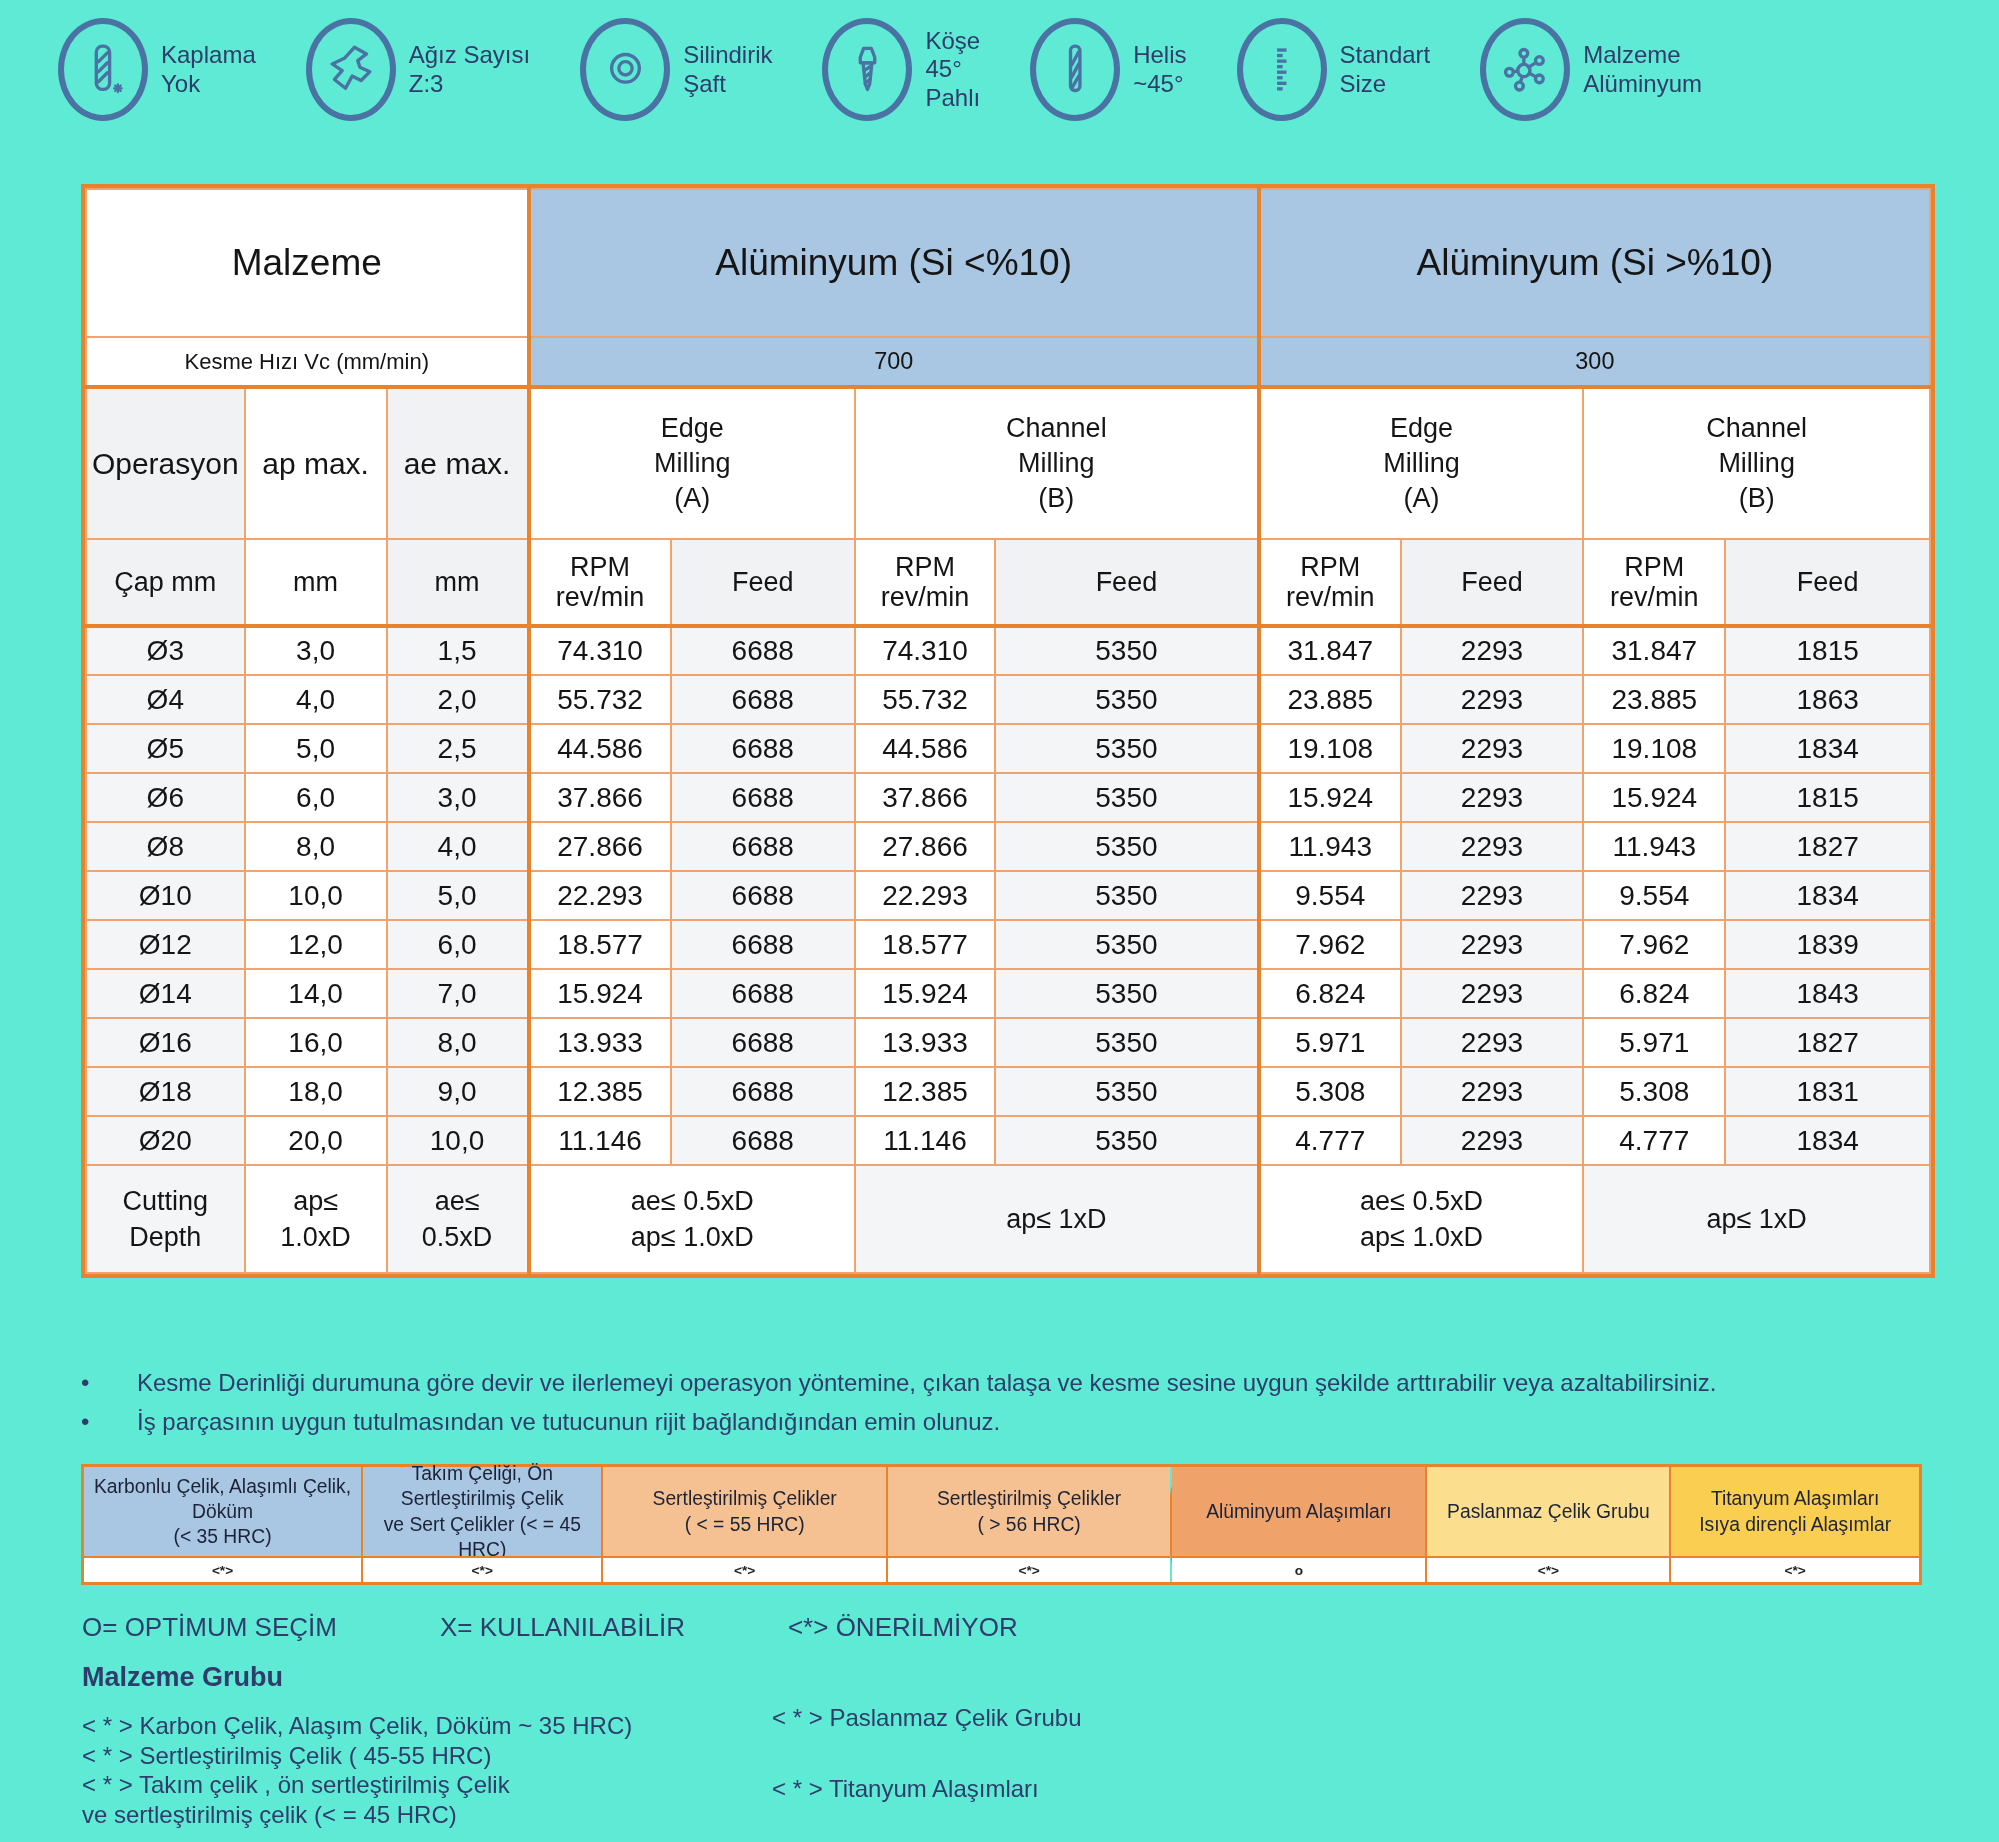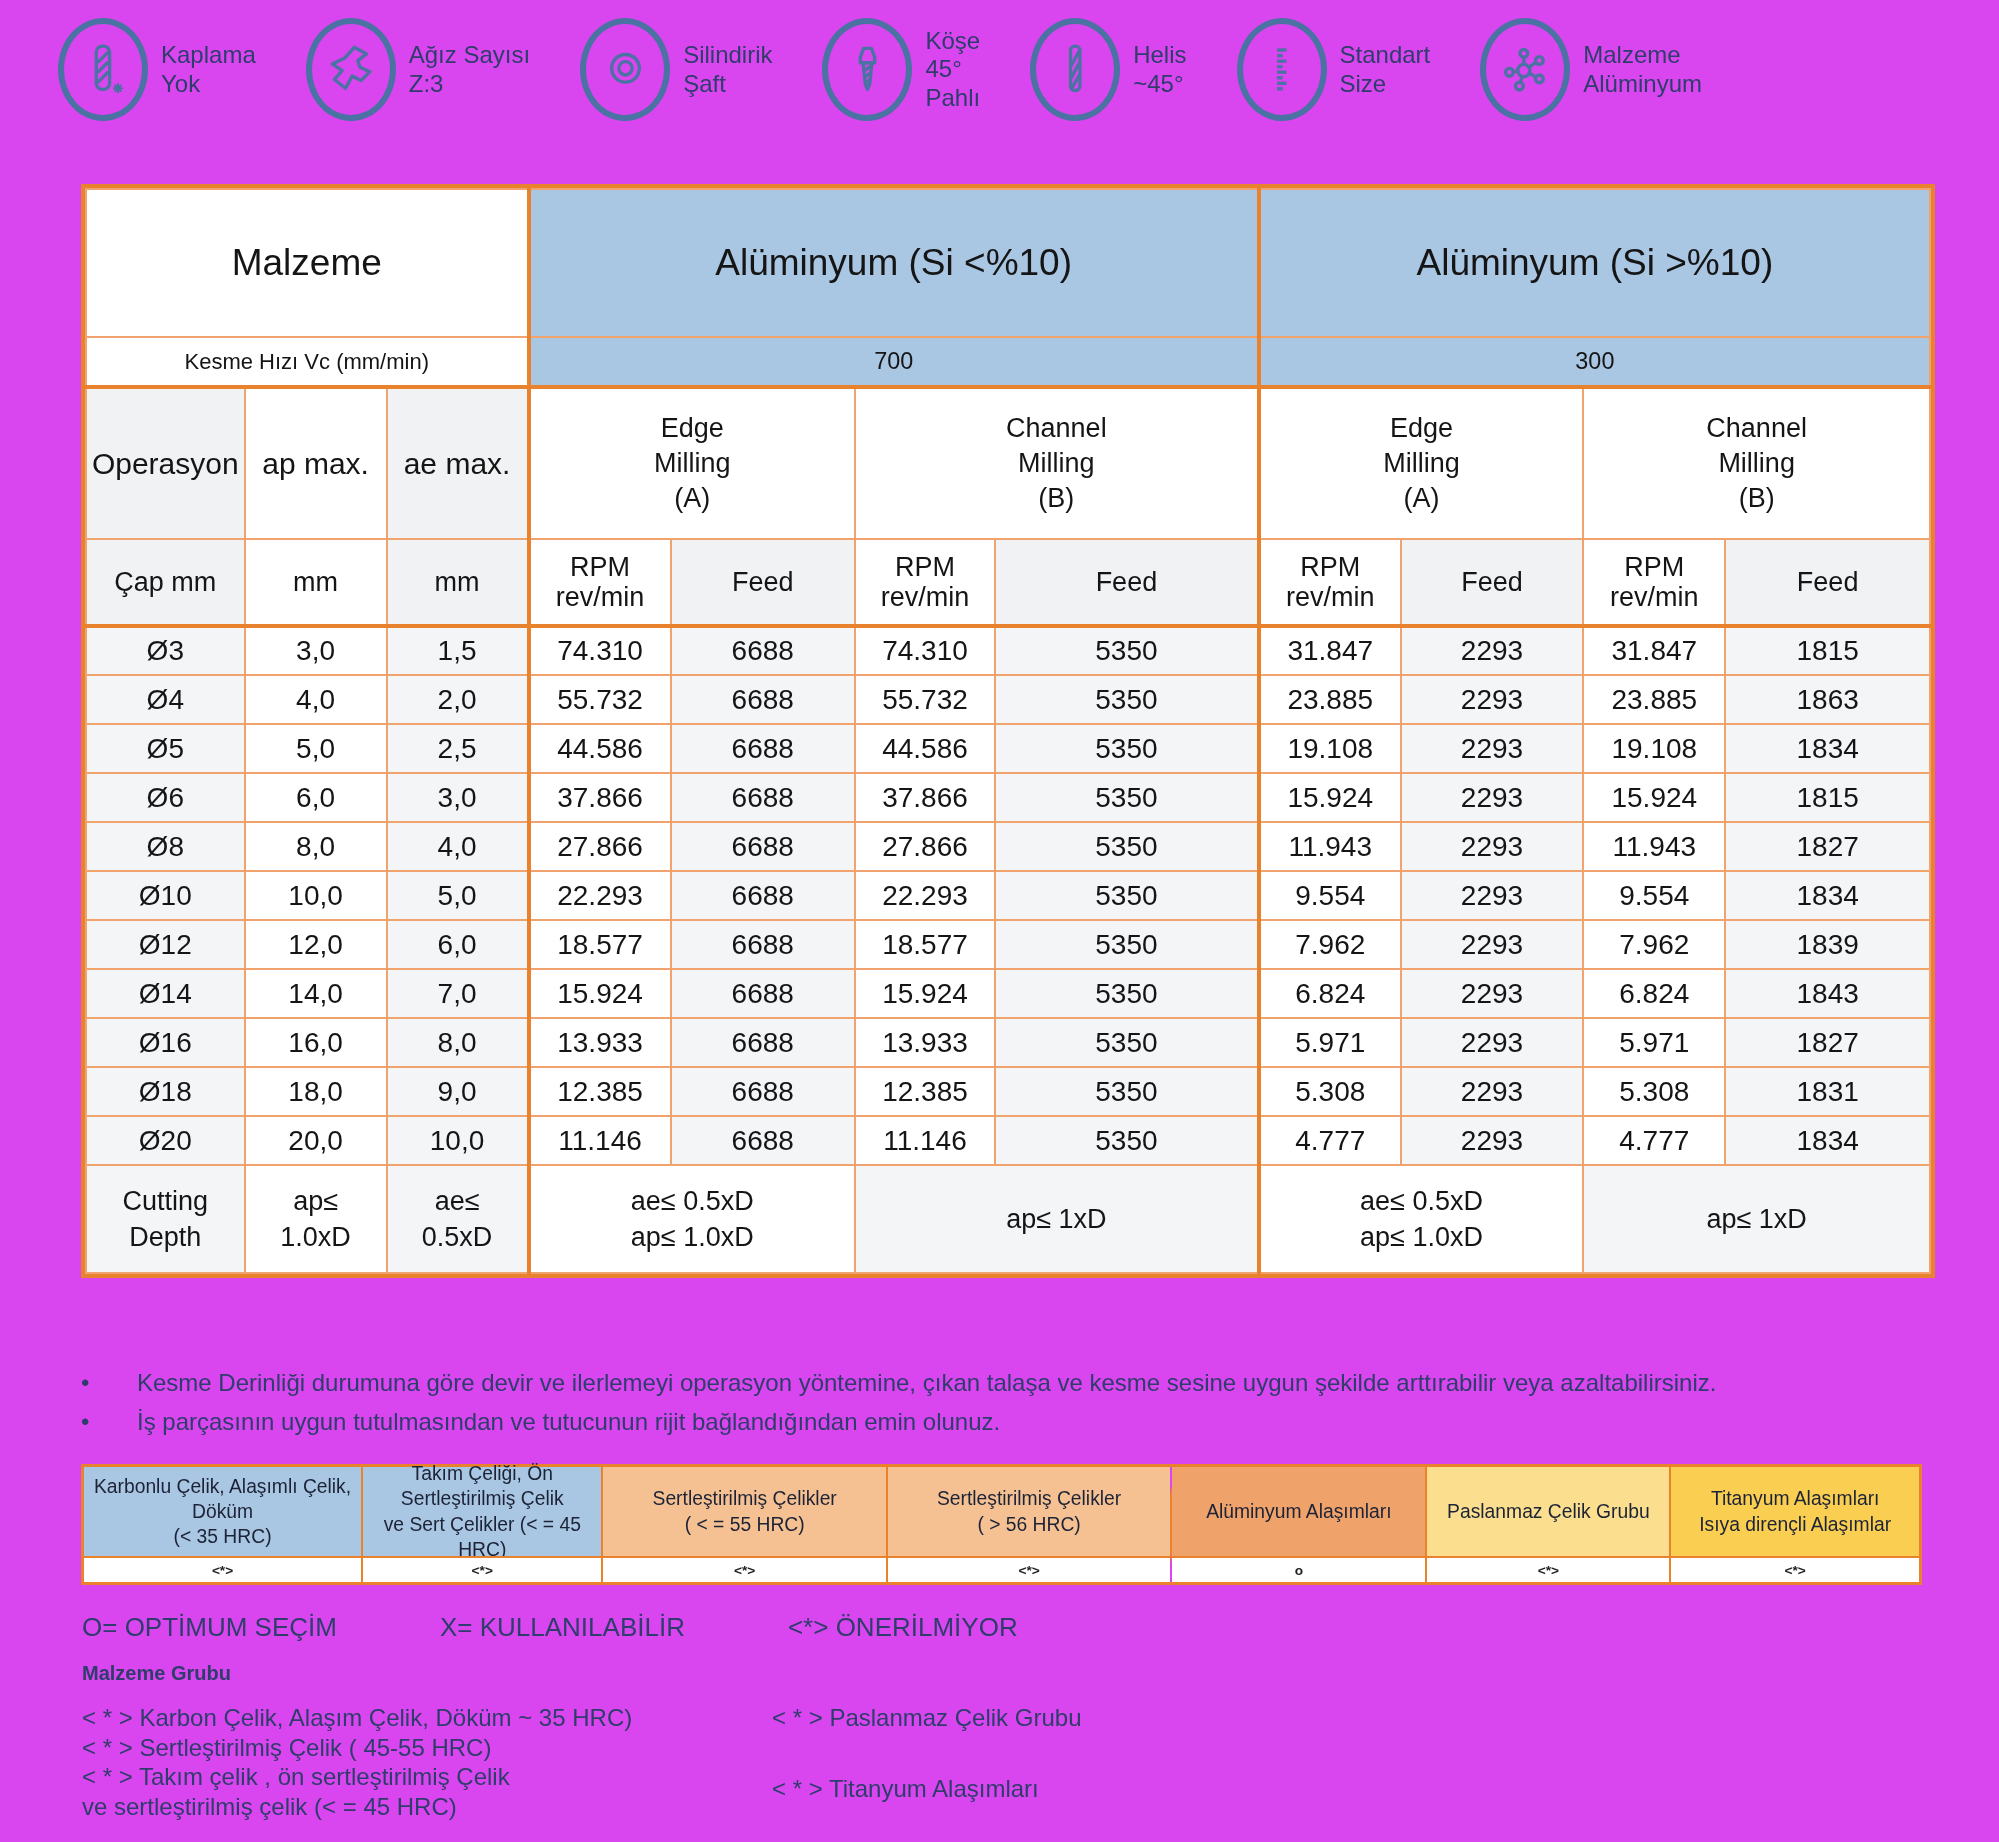--- a/index.html
+++ b/index.html
@@ -1,16 +1,16 @@
 <!DOCTYPE html>
 <html style="font-size:13px"><head>
 <meta charset="utf-8">
 <style>
   html,body{margin:0;padding:0;background:#fff;}
-  .page{position:relative;width:1999px;height:1843px;background:#d946ef;overflow:hidden;
+  .page{position:relative;width:1999px;height:1843px;background:#5eead4;overflow:hidden;
         font-family:"Liberation Sans",sans-serif;color:#151515;}
   
   .icons-row{position:absolute;top:18px;left:58px;display:flex;gap:50px;align-items:center;}
   .icon-item{display:flex;align-items:center;gap:13px;}
   .icon-circle{width:90px;height:103px;border:6.4px solid #4a72a2;border-radius:50%;
                display:flex;align-items:center;justify-content:center;flex:0 0 auto;box-sizing:border-box;}
   .icon-circle svg{width:61px;height:68px;}
   .icon-label{font-size:24px;line-height:1.18;color:#2e3d6b;font-weight:500;white-space:pre-line;}
   
   .tbl-wrap{position:absolute;left:81px;top:184px;width:1854px;border:4.8px solid #e8822d;box-sizing:border-box;}
@@ -39,21 +39,21 @@
   .legend-cell + .legend-cell{border-left:2.4px solid #e8822d;}
   .legend-color{height:89px;display:flex;align-items:center;justify-content:center;
                 font-size:19.3px;line-height:1.3;text-align:center;color:#1c2336;font-weight:500;
                 white-space:pre-line;padding:0 6.4px;}
   .legend-marker{height:24px;background:#fff;border-top:2.4px solid #e8822d;display:flex;
                  align-items:center;justify-content:center;font-size:13.7px;color:#222;font-weight:700;}
   
   .keyline{position:absolute;left:82px;top:1612px;display:flex;gap:103px;
            font-size:26px;color:#2e3d6b;font-weight:500;align-items:flex-end;}
   .matgrp{position:absolute;left:82px;top:1662px;width:1129px;color:#2e3d6b;}
-  .matgrp-title{font-size:20px;font-weight:700;margin-bottom:18px;}
+  .matgrp-title{font-size:27px;font-weight:700;margin-bottom:18px;}
   .matgrp-line{font-size:24px;font-weight:500;line-height:1.23;}
   .matgrp-right{position:absolute;left:772px;top:1662px;color:#2e3d6b;}
   .matgrp-right .matgrp-line{margin-bottom:4.8px;margin-top:41px;}
 </style>
 </head>
 <body>
 
 <div class="page">
 
   <div class="icons-row">

